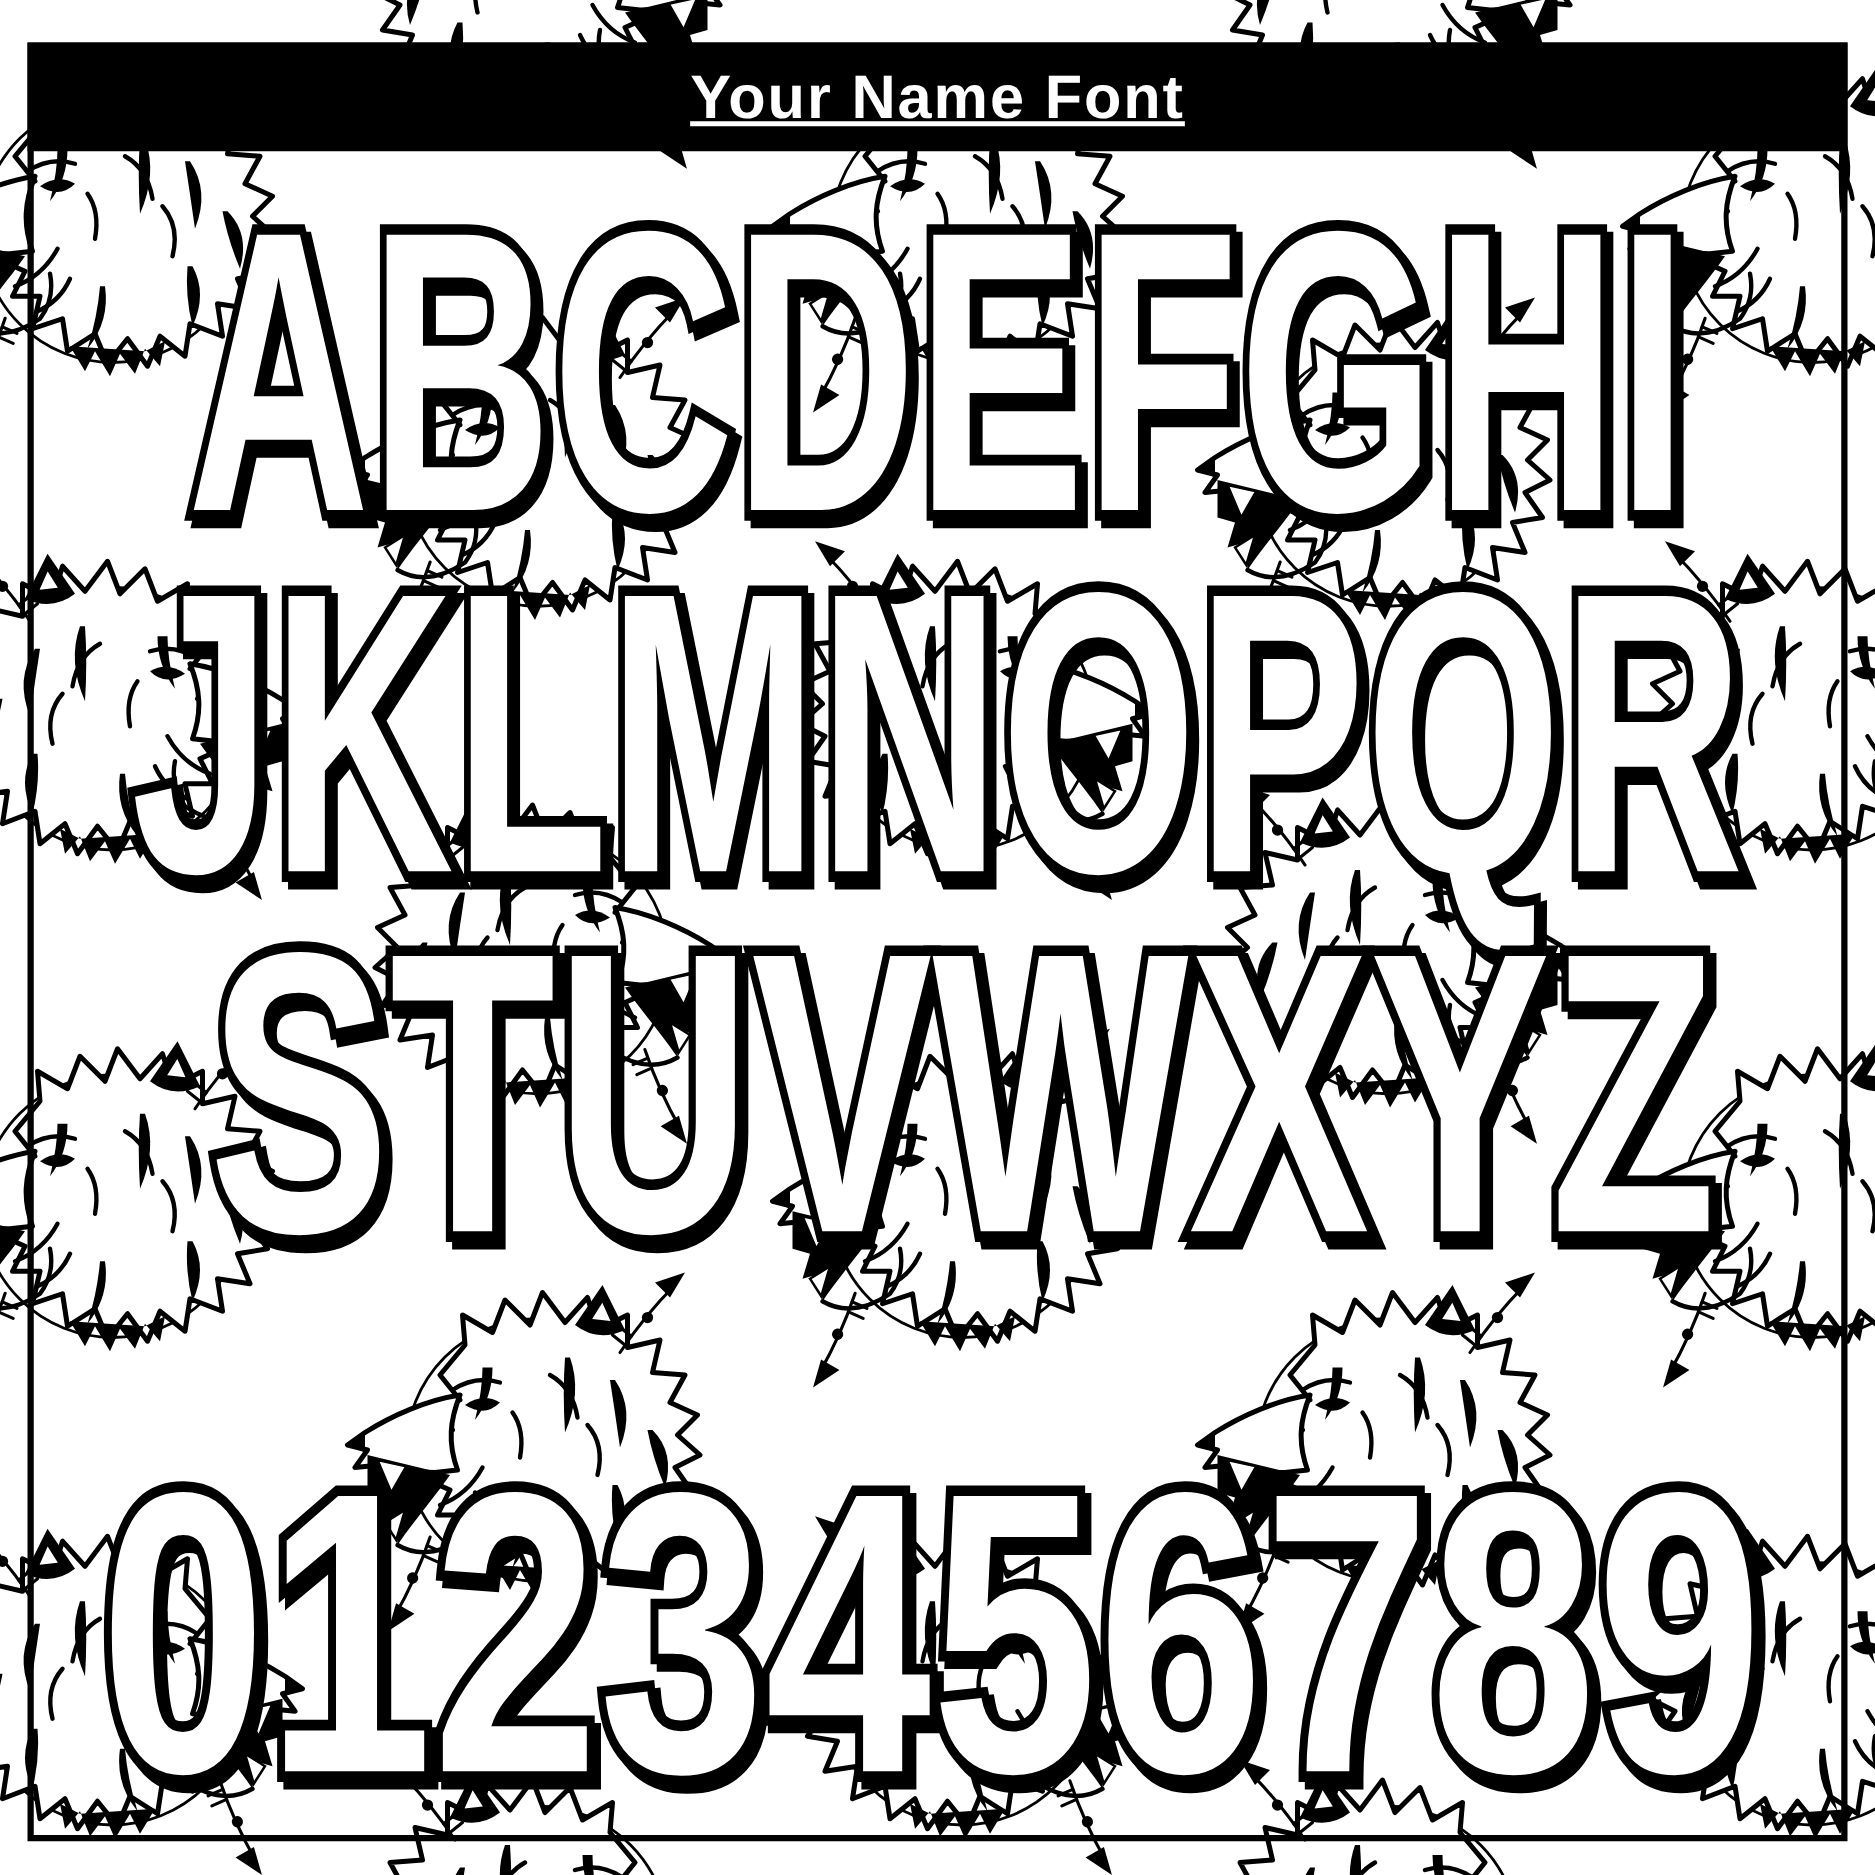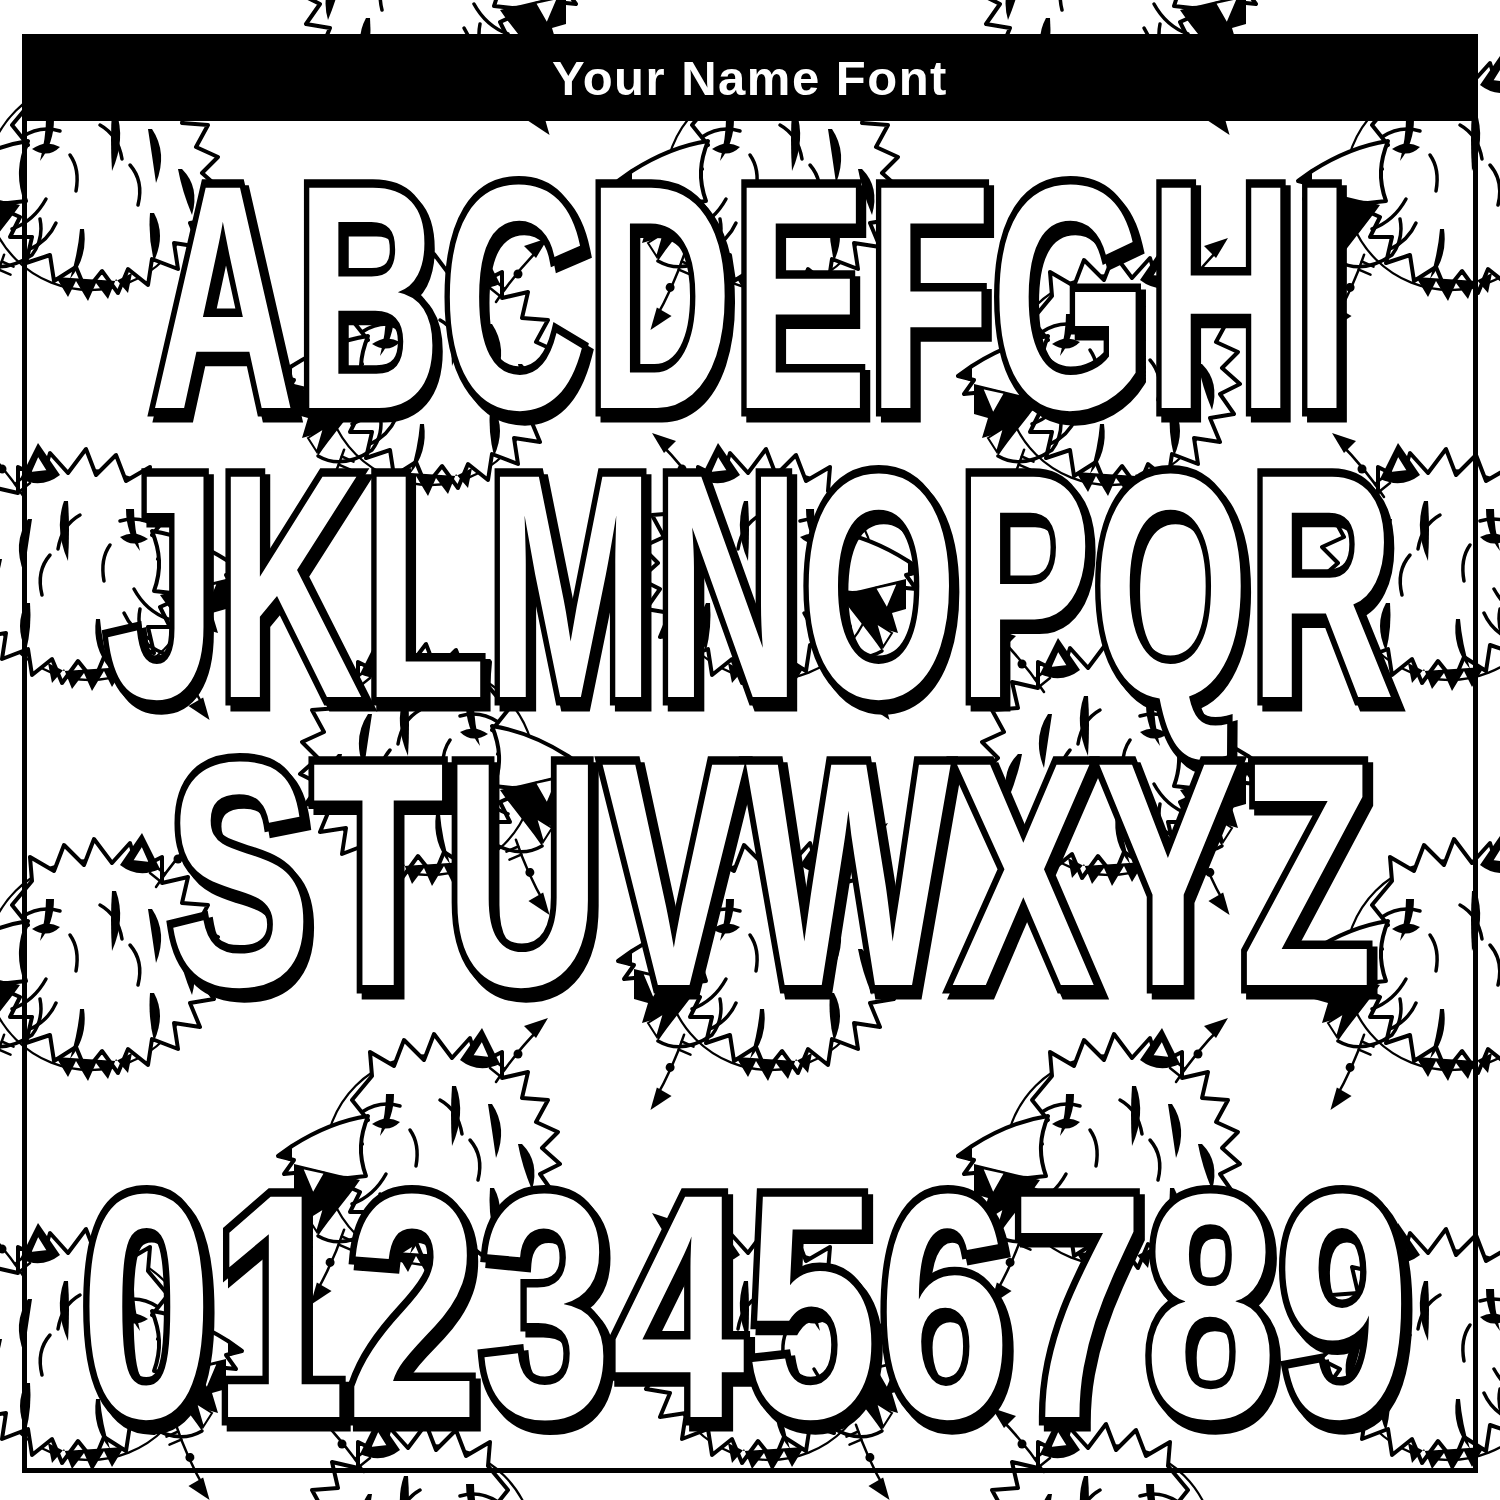--- a/index.html
+++ b/index.html
@@ -38,21 +38,21 @@
     border:5px solid var(--frame-border,#000);box-sizing:border-box;
     z-index:3;pointer-events:none;background:transparent;
   }
   .banner{
     position:absolute;left:22px;width:1456px;
     background:var(--banner-background,#000);
     color:var(--banner-text,#fff);
     display:flex;align-items:center;justify-content:center;
     z-index:4;font-weight:bold;letter-spacing:1.5px;
   }
-  .banner-top{top:34px;height:87px;font-size:49px;}
+  .banner-top{top:34px;height:87px;font-size:49px;text-decoration:underline;}
   .banner-mid{top:1008px;height:85px;font-size:48px;}
 </style>
 </head>
 <body>
 
 <div class="canvas">
 
   <svg class="art" width="1500" height="1500" viewBox="0 0 1500 1500" xmlns="http://www.w3.org/2000/svg">
     <defs>
       <g id="tiger-head">

